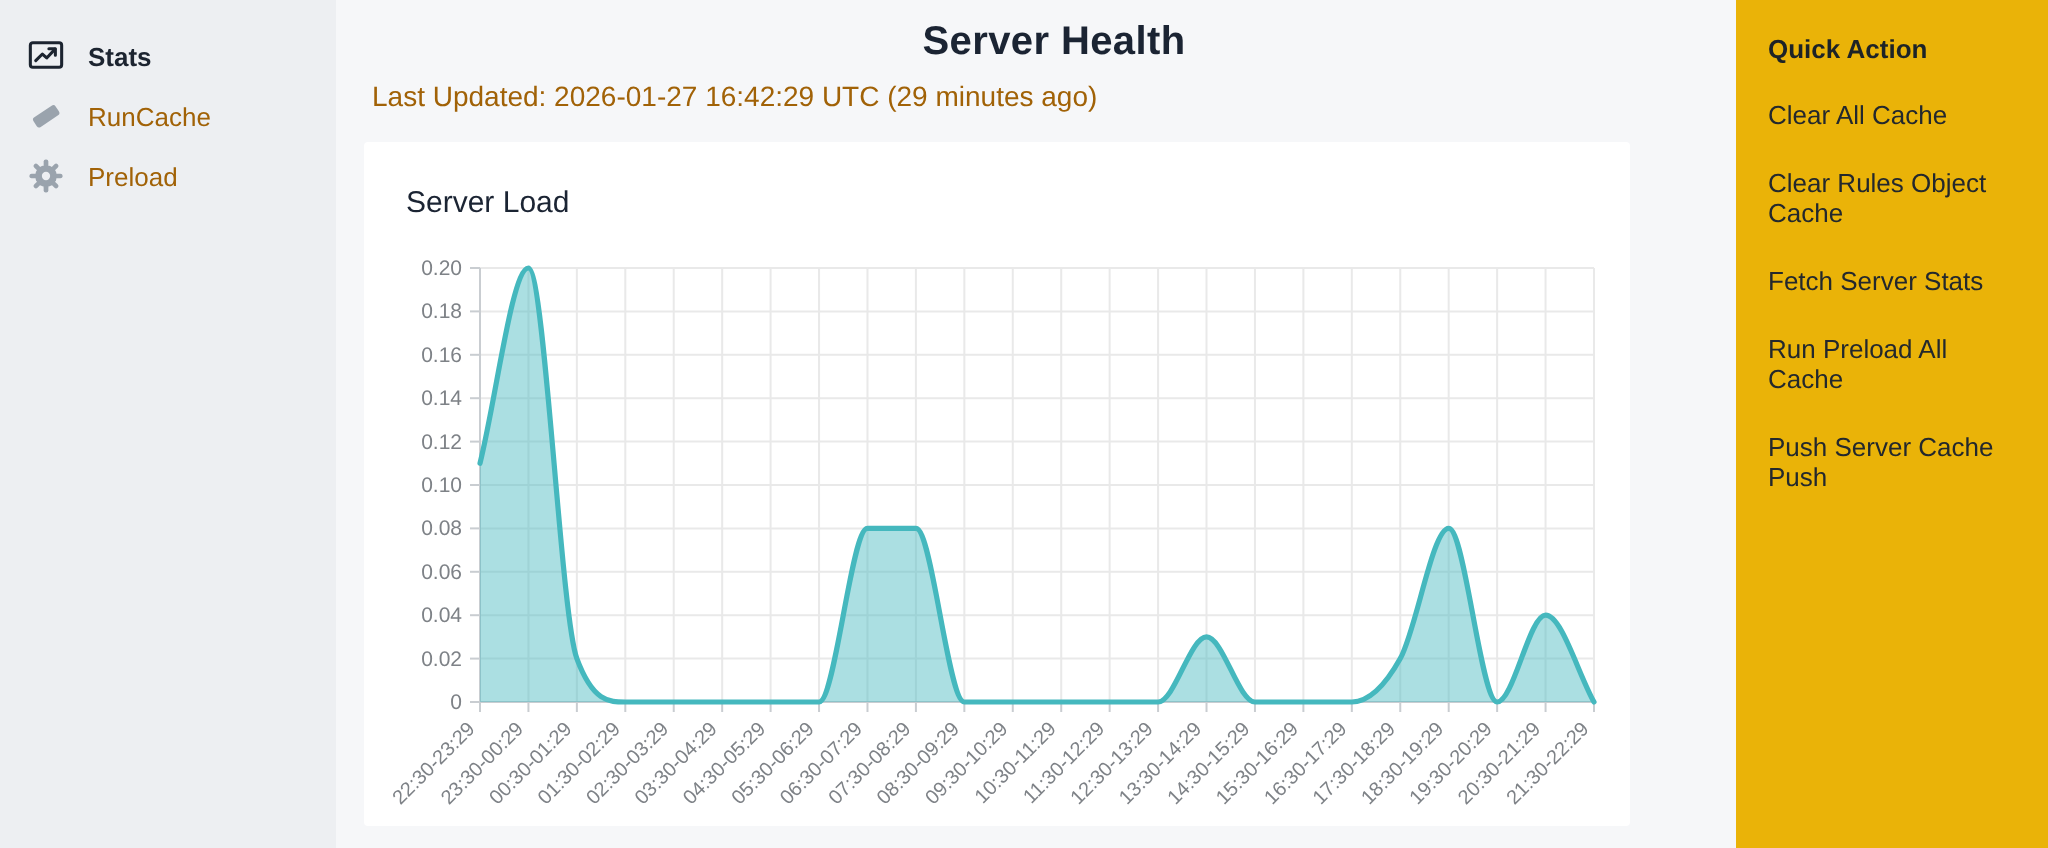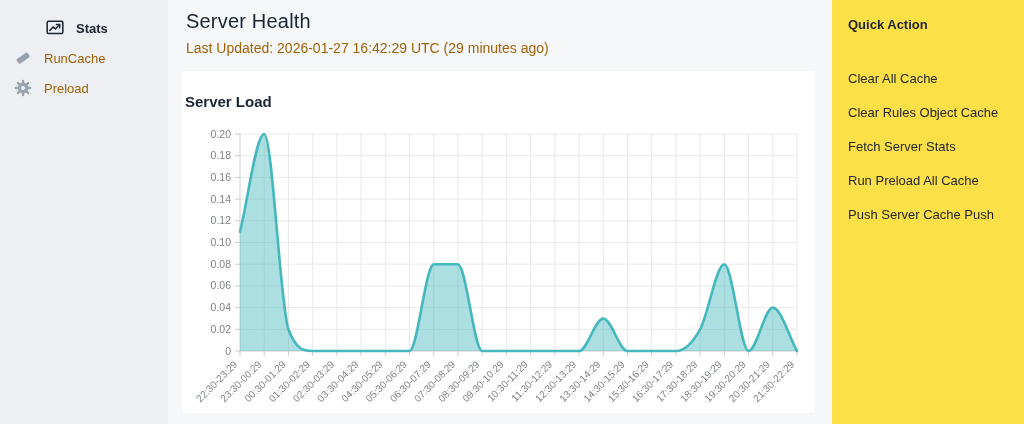--- a/index.html
+++ b/index.html
@@ -12,44 +12,44 @@
   
   .left-sidebar {
     width: 168px; height: 424px; background: #edeff2;
     padding-top: 13px; flex: none;
   }
   .side-item {
     display: flex; align-items: center; gap: 12px;
     padding: 6px 14px; font-size: 13px; color: #a16207;
     font-weight: 500; cursor: pointer; user-select: none;
   }
-  .side-item.active { color: #1c2430; font-weight: 700; margin-left: 32px; }
+  .side-item.active { color: #1c2430; font-weight: 700; }
   .side-item .ico { width: 18px; height: 18px; flex: none; color: #9aa3ad; display: inline-flex; }
   .side-item.active .ico { color: #1c2430; }
   .side-item svg { width: 18px; height: 18px; }
   
   .main { flex: 1 1 auto; padding: 10px 0 0 18px; background: #f6f7f9; }
-  .page-title { font-size: 20px; font-weight: 400; color: #1b2433; letter-spacing: .2px; }
+  .page-title { font-size: 20px; font-weight: 700; color: #1b2433; letter-spacing: .2px; text-align: center; }
   .last-updated { margin-top: 7px; font-size: 14px; color: #a16207; }
   .card {
     margin-top: 15px; margin-left: -4px; width: 633px; height: 342px;
     background: #ffffff; position: relative; border-radius: 2px;
   }
   .chart-title {
-    position: absolute; top: 22px; left: 3px;
-    font-size: 15px; font-weight: 700; color: #1b2433;
+    position: absolute; top: 22px; left: 21px;
+    font-size: 15px; font-weight: 400; color: #1b2433;
   }
   .card svg.chart { display: block; width: 633px; height: 342px; }
   
   .right-sidebar {
-    width: 192px; height: 424px; background: #fde047;
+    width: 156px; height: 424px; background: #eab308;
     flex: none; padding: 17px 10px 0 16px; margin-left: auto;
   }
   .qa-title { font-size: 13px; font-weight: 700; color: #1d2327; }
-  .qa-list { list-style: none; margin-top: 39px; }
+  .qa-list { list-style: none; margin-top: 18px; }
   .qa-list li {
     font-size: 13px; color: #23282d; margin-bottom: 19px;
     cursor: pointer; user-select: none;
   }
 </style>
 </head>
 <body>
 
 <div class="left-sidebar">
   <nav>

